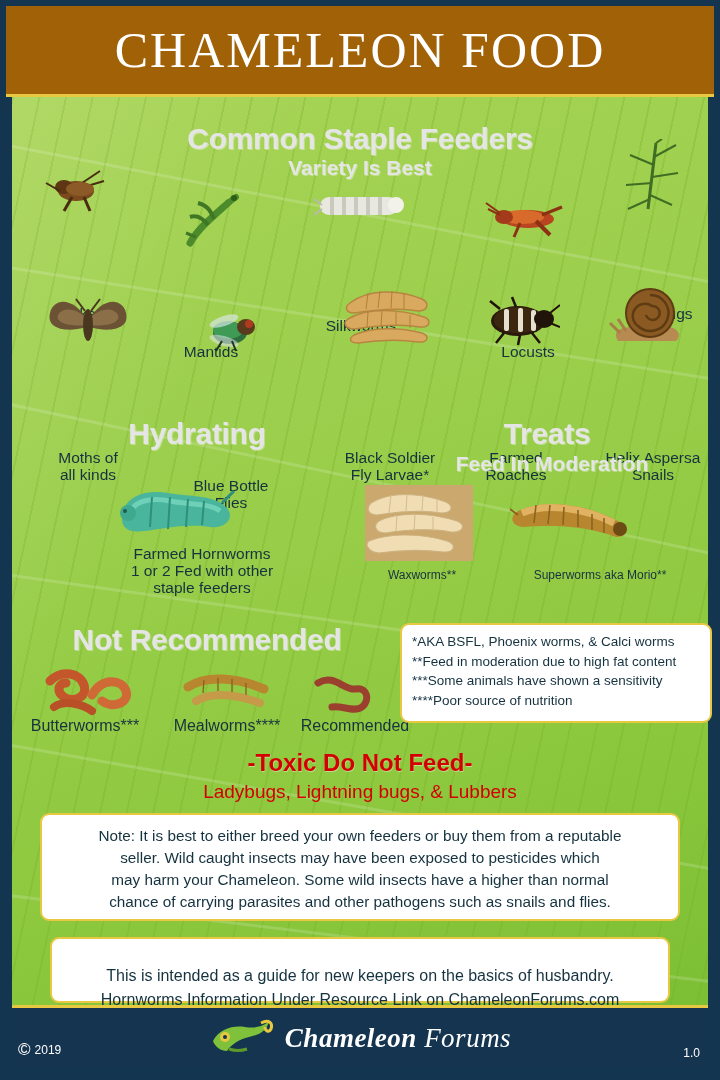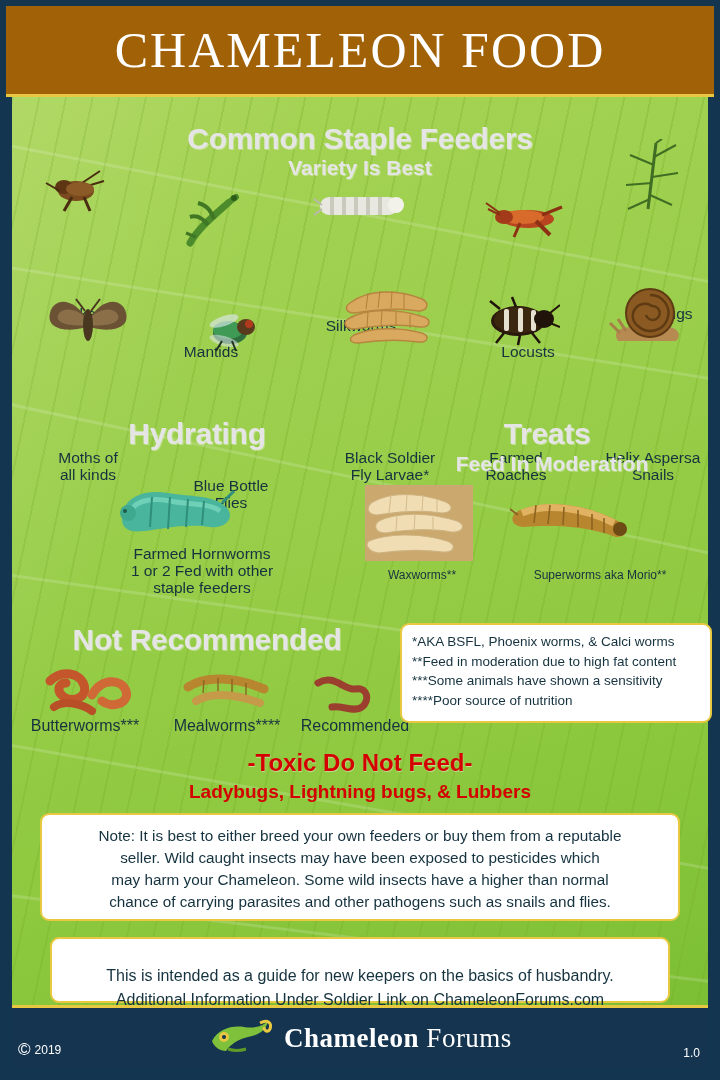--- a/index.html
+++ b/index.html
@@ -76,20 +76,21 @@
     display: flex;
     align-items: center;
     justify-content: center;
     gap: 10px;
   }
   .footer-brand {
     font-family: "Liberation Serif", serif;
     font-size: 27px;
     color: #ffffff;
     font-weight: bold;
+    font-style: italic;
     letter-spacing: 0.5px;
   }
   .footer-brand .light { font-weight: normal; }
   .copyright {
     position: absolute;
     left: 12px;
     bottom: 14px;
     color: #ffffff;
     font-size: 12px;
     display: flex;
@@ -153,21 +154,21 @@
   .toxic-title {
     text-align: center;
     color: #d40000;
     font-weight: bold;
     font-size: 24px;
     text-shadow: 0.5px 0.5px 0 rgba(255,255,255,0.4);
   }
   .toxic-sub {
     text-align: center;
     color: #d40000;
-    font-weight: bold;
+    font-weight: normal;
     font-size: 19px;
     margin-top: 2px;
   }
 </style>
 </head>
 <body>
 
 <div class="poster">
 
   <div class="header">
@@ -425,21 +426,21 @@
         <div>Note: It is best to either breed your own feeders or buy them from a reputable</div>
         <div>seller. Wild caught insects may have been exposed to pesticides which</div>
         <div>may harm your Chameleon. Some wild insects have a higher than normal</div>
         <div>chance of carrying parasites and other pathogens such as snails and flies.</div>
       </div>
     </div>
 
     <div class="infobox" style="top:840px;left:38px;right:38px;height:66px;">
       <div class="note-text" style="padding-top:25px;font-size:16px;line-height:24px;">
         <div>This is intended as a guide for new keepers on the basics of husbandry.</div>
-        <div>Additional Information Under Soldier Link on ChameleonForums.com</div>
+        <div>Hornworms Information Under Resource Link on ChameleonForums.com</div>
       </div>
     </div>
 
   </div>
 
   <div class="footer">
     <span>
       <svg width="66" height="38" viewBox="0 0 66 38">
         <path d="M4 24 C10 12 24 8 36 10 C48 12 56 8 60 4 C58 14 50 18 40 20 C30 22 22 28 18 34 C12 34 6 30 4 24 Z" fill="#7fc13a"></path>
         <circle cx="16" cy="20" r="5" fill="#e8c840"></circle>

